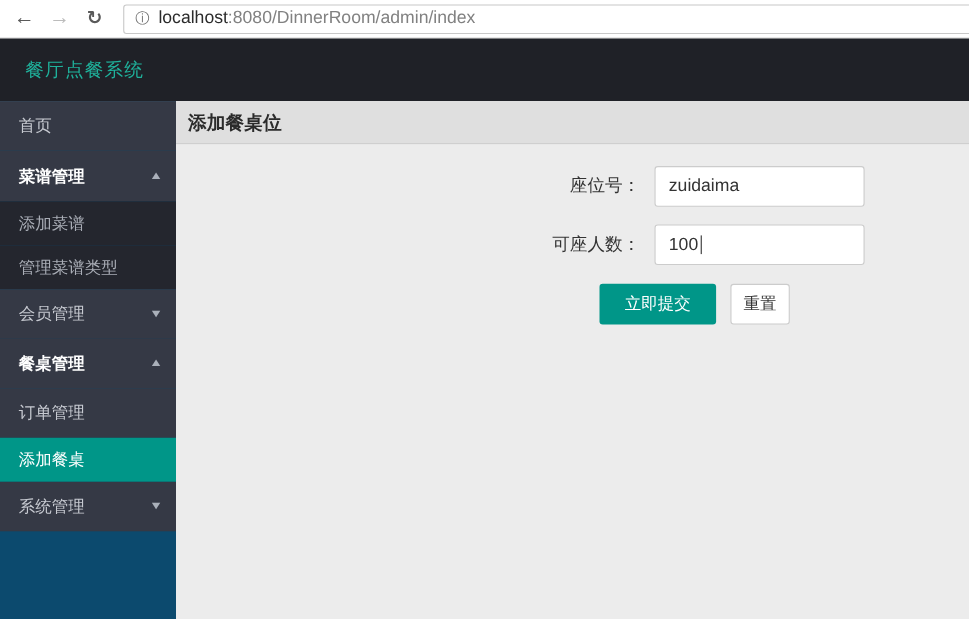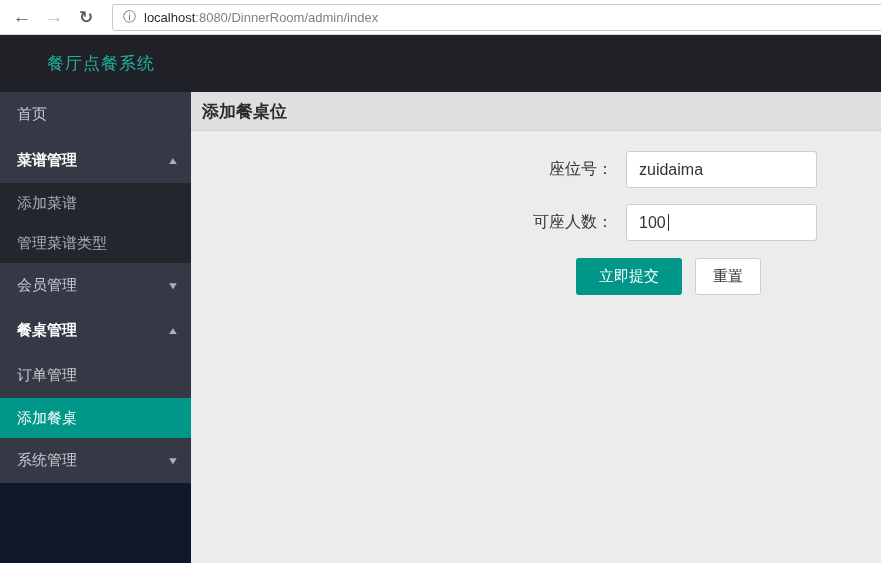--- a/index.html
+++ b/index.html
@@ -10,30 +10,30 @@
   .browser-bar { height:35px; background:#ffffff; border-bottom:1px solid #d8d8d8;
     display:flex; align-items:center; padding:0 0 0 8px; }
   .nav-btn { width:28px; height:28px; display:flex; align-items:center; justify-content:center;
     font-size:19px; color:#5a5a5a; cursor:pointer; margin-right:4px; }
   .nav-btn.disabled { color:#bcbcbc; }
   .reload { font-size:17px; font-weight:bold; }
   .omnibox { flex:1; height:27px; margin-left:8px; margin-right:-6px;
     border:1px solid #c8c8c8; border-radius:3px; background:#fff;
     display:flex; align-items:center; padding:0 10px; }
   .info-icon { color:#6b6b6b; font-size:13px; margin-right:8px; }
-  .url { font-size:13px; color:#818181; white-space:nowrap; }
+  .url { font-size:16px; color:#818181; white-space:nowrap; }
   .url .host { color:#2b2b2b; }
 
   
   .app-header { height:57px; background:#1f2127; display:flex; align-items:center; }
-  .brand { color:#1fb19b; font-size:17px; padding-left:47px; letter-spacing:1px; }
+  .brand { color:#1fb19b; font-size:17px; padding-left:23px; letter-spacing:1px; }
 
   
   .layout { display:flex; height:471px; }
-  .sidebar { width:191px; background:#0f172a; display:flex; flex-direction:column; }
+  .sidebar { width:160px; background:#0c4a6e; display:flex; flex-direction:column; }
   .side-item { display:flex; align-items:center; justify-content:space-between;
     padding:0 13px 0 17px; font-size:15px; color:#c7cad1; cursor:pointer; }
   .side-item.top { height:45px; background:#353945; }
   .side-item.top.tall { height:46px;gap:16px; }
   .side-item.expanded { color:#ffffff; font-weight:bold; }
   .side-item.sub { height:40px; background:#24262e; color:#a9adb6; }
   .side-item.active { background:#009688; color:#ffffff; }
   .caret { font-size:10px; color:#aab0ba; transform:scaleX(1.3); }
 
   
@@ -49,21 +49,21 @@
   .input-wrap { position:relative; }
   .text-input { width:191px; height:37px; border:1px solid #cccccc; border-radius:3px;
     background:#ffffff; padding:13px 12px; font-size:16px; color:#333333;
     font-family:"Liberation Sans","DejaVu Sans",sans-serif; outline:none; }
   .caret-line { position:absolute; left:42px; top:10px; width:1px; height:17px; background:#333; }
 
   .btn-row { display:flex; align-items:center; padding-left:385px; margin-top:17px; }
   .btn-submit { width:106px; height:37px; background:#009688; color:#ffffff;
     border:none; border-radius:3px; font-size:15px; cursor:pointer;
     font-family:"Liberation Sans","DejaVu Sans",sans-serif; }
-  .btn-reset { width:66px; height:37px; background:#ffffff; color:#333333;
+  .btn-reset { width:54px; height:37px; background:#ffffff; color:#333333;
     border:1px solid #cccccc; border-radius:3px; font-size:15px; margin-left:13px;
     cursor:pointer; font-family:"Liberation Sans","DejaVu Sans",sans-serif; }
 </style>
 </head>
 <body>
 
 <div class="browser-bar">
   <div class="nav-btn">←</div>
   <div class="nav-btn disabled">→</div>
   <div class="nav-btn reload">↻</div>

